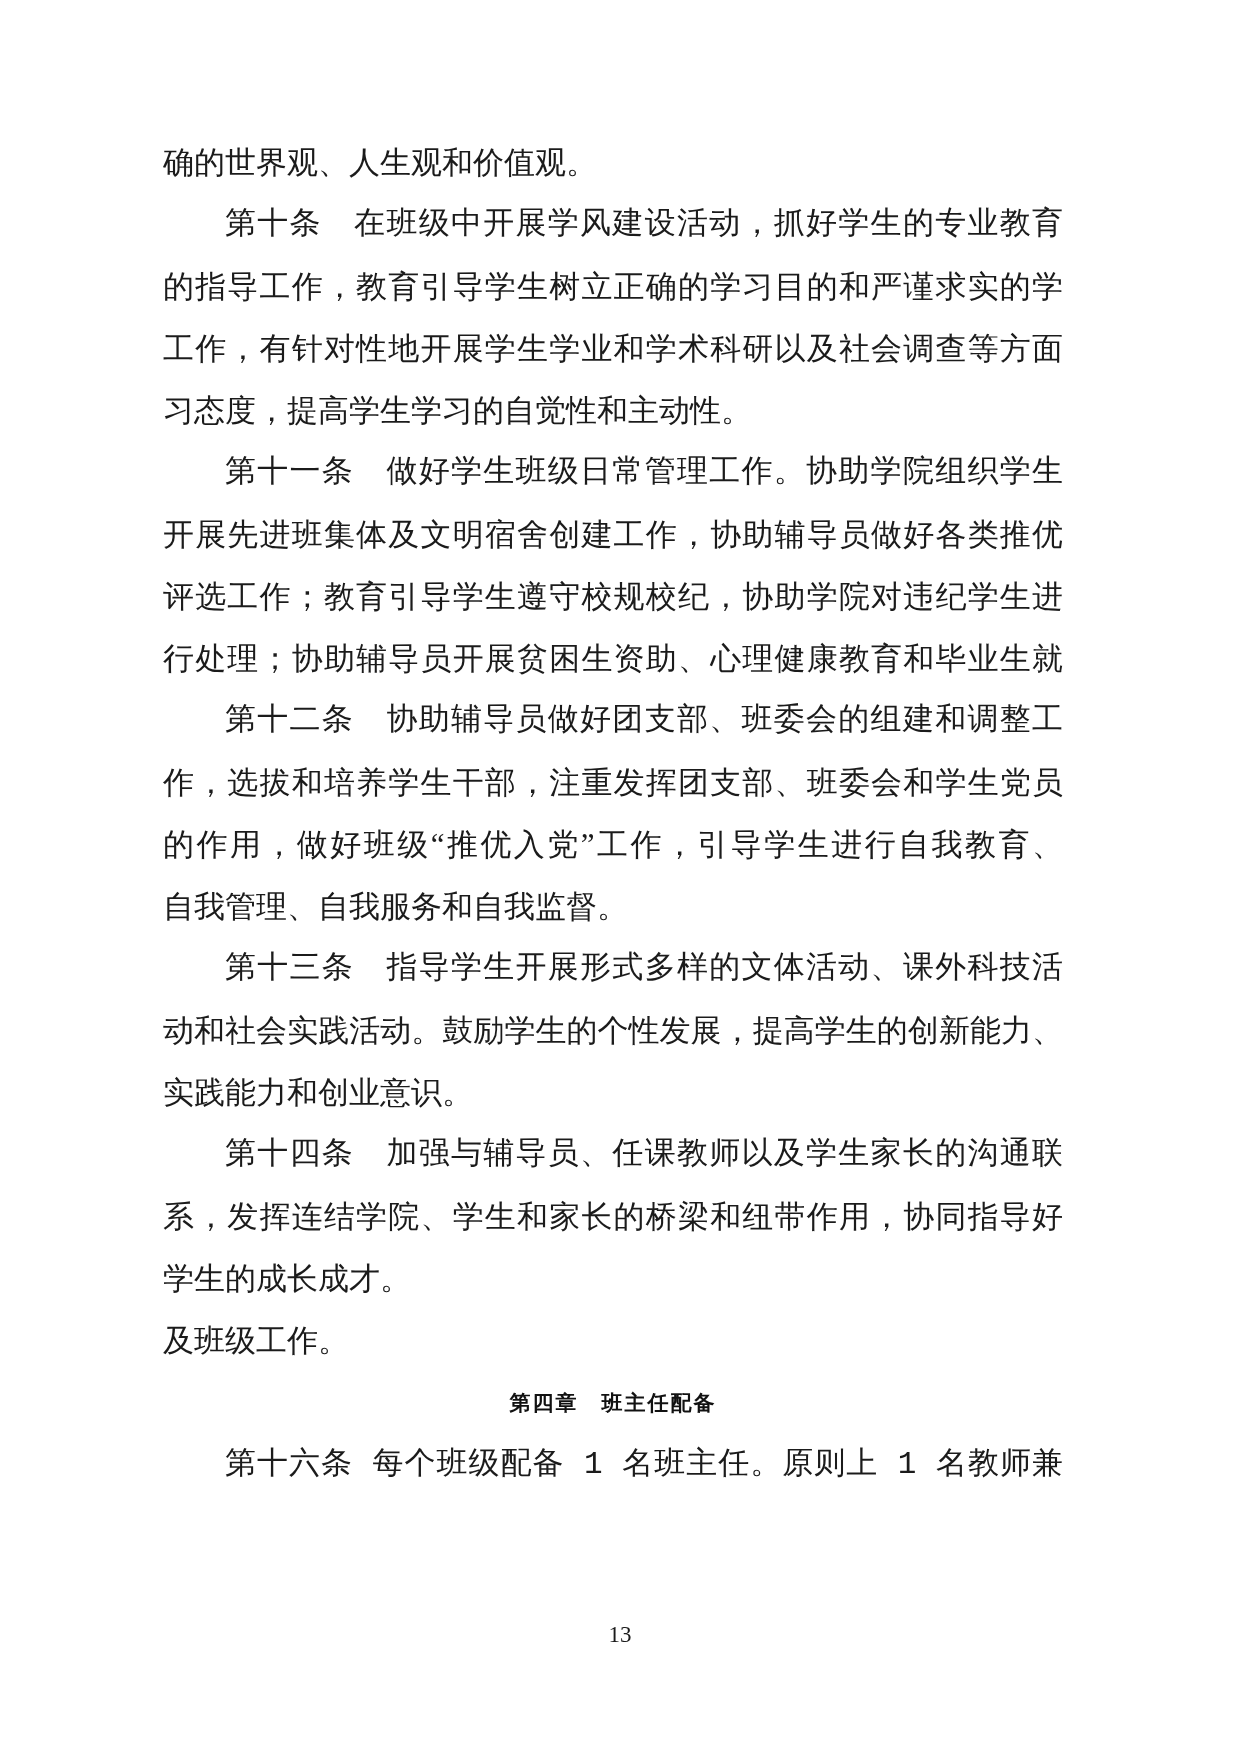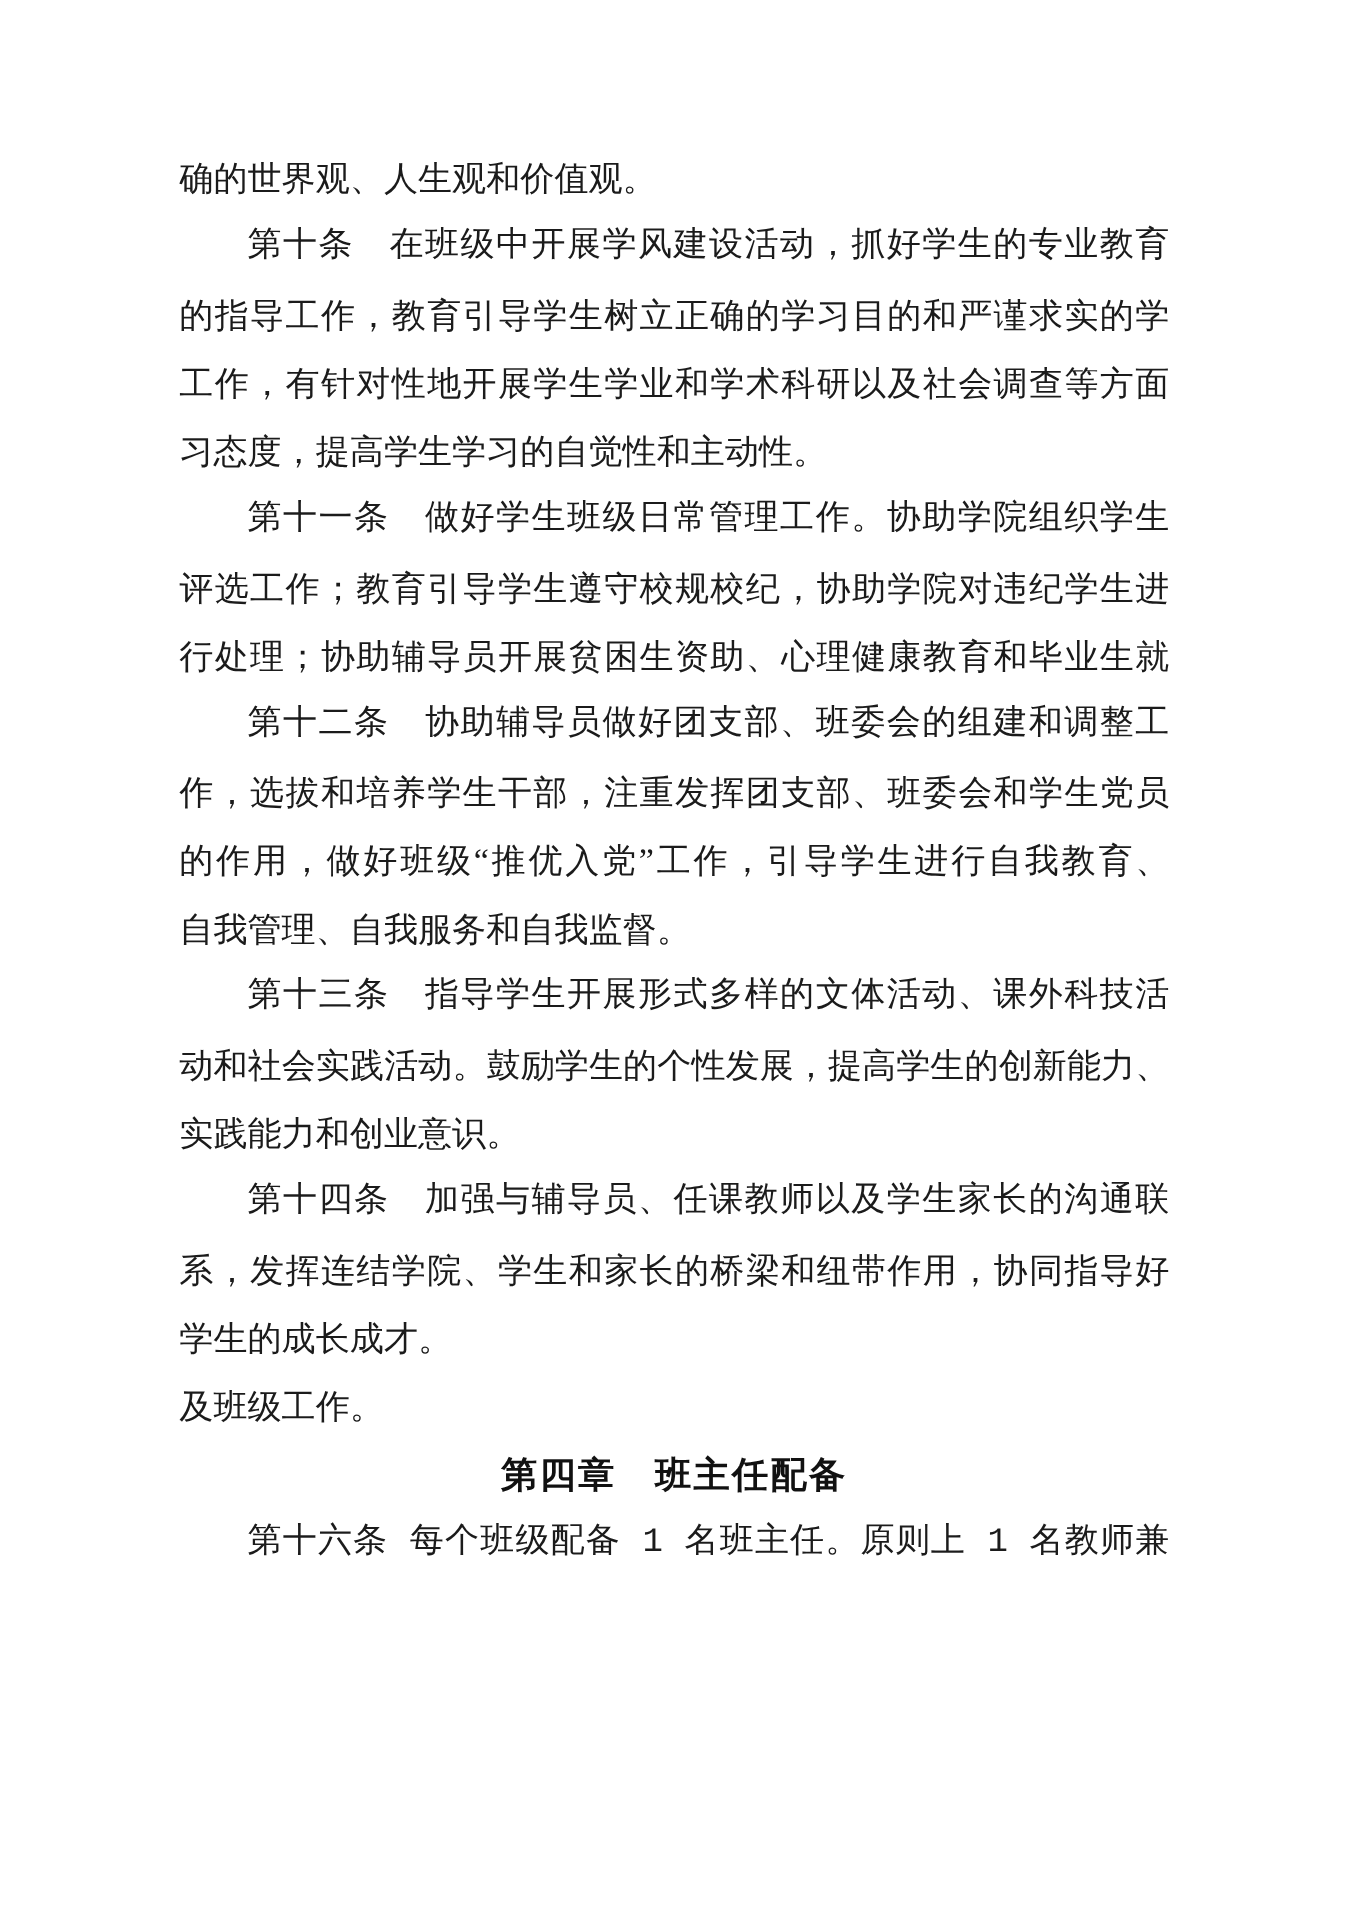--- a/index.html
+++ b/index.html
@@ -37,21 +37,21 @@
     text-align: justify;
     text-align-last: justify;
     text-justify: inter-character;
   }
   .ln.end {
     text-align: left;
     text-align-last: left;
   }
   .chapter {
     margin: 0;
-    font-size: 33px;
+    font-size: 21px;
     line-height: 62px;
     height: 62px;
     text-align: center;
     font-weight: bold;
     color: #111111;
     font-family: "Liberation Sans", "DejaVu Sans", sans-serif;
     letter-spacing: 2px;
   }
   .pagenum {
     position: absolute;
@@ -69,29 +69,31 @@
 <body>
 
 <div class="page">
   <div class="textblock">
     <div class="ln end">确的世界观、人生观和价值观。</div>
     <div class="ln start fill">第十条　在班级中开展学风建设活动，抓好学生的专业教育</div>
     <div class="ln fill">的指导工作，教育引导学生树立正确的学习目的和严谨求实的学</div>
     <div class="ln fill">工作，有针对性地开展学生学业和学术科研以及社会调查等方面</div>
     <div class="ln end">习态度，提高学生学习的自觉性和主动性。</div>
     <div class="ln start fill">第十一条　做好学生班级日常管理工作。协助学院组织学生</div>
+    <div class="ln fill">开展先进班集体及文明宿舍创建工作，协助辅导员做好各类推优</div>
     <div class="ln fill">评选工作；教育引导学生遵守校规校纪，协助学院对违纪学生进</div>
     <div class="ln fill">行处理；协助辅导员开展贫困生资助、心理健康教育和毕业生就</div>
     <div class="ln start fill">第十二条　协助辅导员做好团支部、班委会的组建和调整工</div>
     <div class="ln fill">作，选拔和培养学生干部，注重发挥团支部、班委会和学生党员</div>
     <div class="ln fill">的作用，做好班级“推优入党”工作，引导学生进行自我教育、</div>
     <div class="ln end">自我管理、自我服务和自我监督。</div>
     <div class="ln start fill">第十三条　指导学生开展形式多样的文体活动、课外科技活</div>
     <div class="ln fill">动和社会实践活动。鼓励学生的个性发展，提高学生的创新能力、</div>
     <div class="ln end">实践能力和创业意识。</div>
     <div class="ln start fill">第十四条　加强与辅导员、任课教师以及学生家长的沟通联</div>
     <div class="ln fill">系，发挥连结学院、学生和家长的桥梁和纽带作用，协同指导好</div>
     <div class="ln end">学生的成长成才。</div>
     <div class="ln end">及班级工作。</div>
     <h2 class="chapter">第四章　班主任配备</h2>
     <div class="ln start fill">第十六条 每个班级配备 1 名班主任。原则上 1 名教师兼任</div>
   </div>
+  <div class="pagenum">13</div>
 </div>
 
 </body></html>

